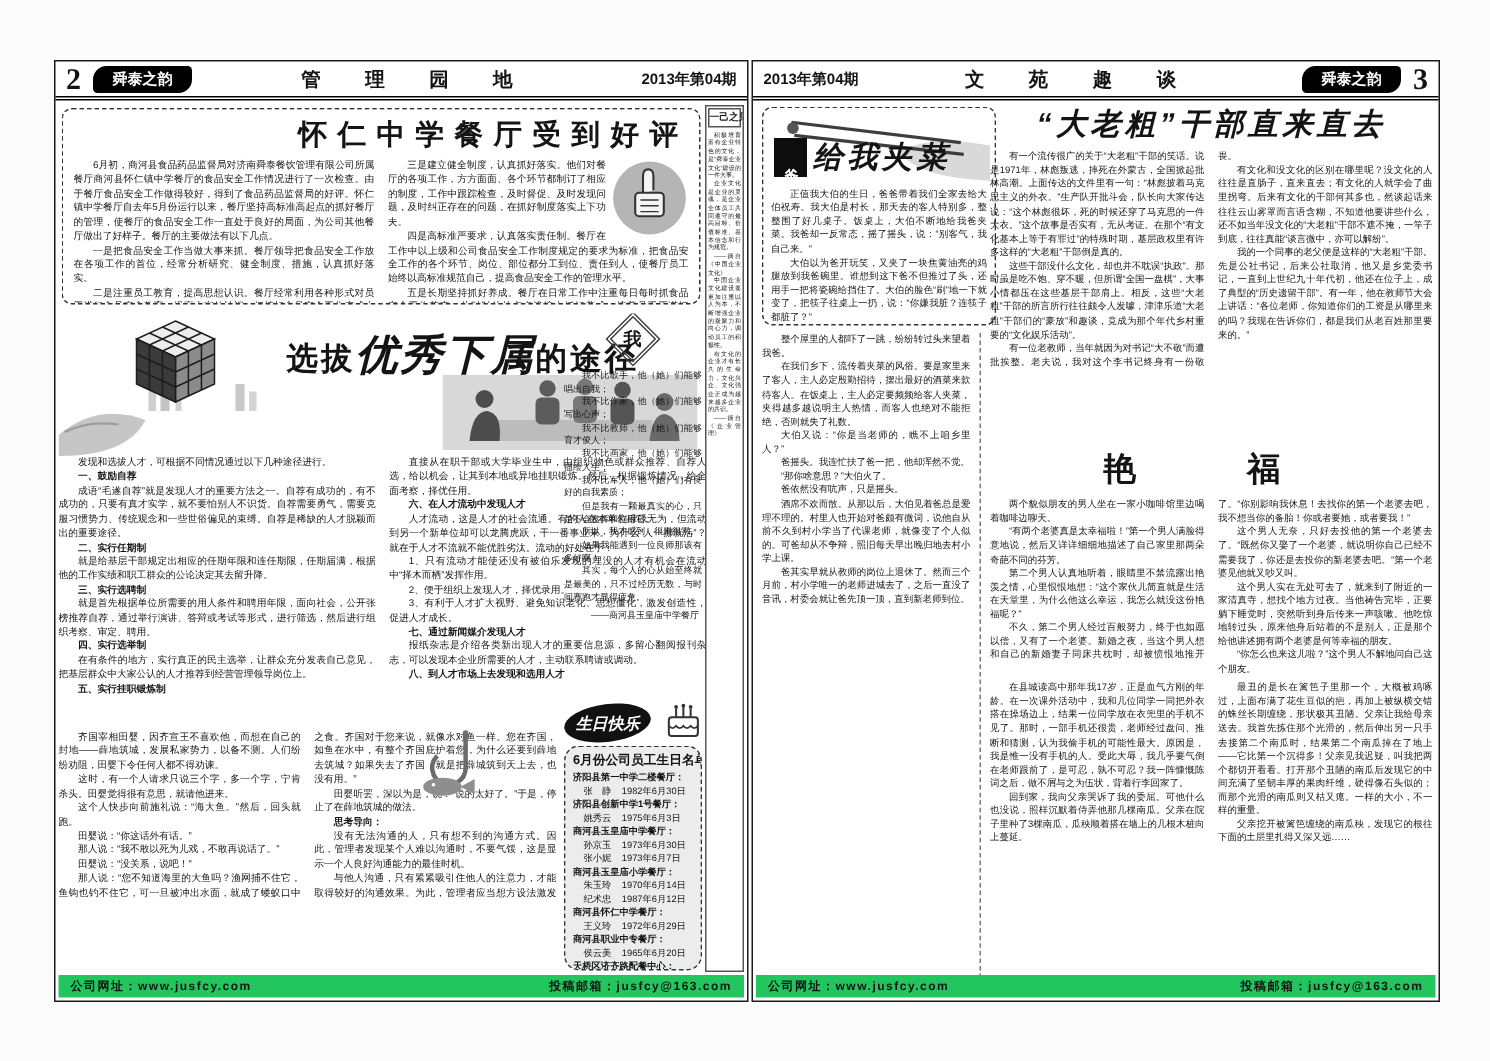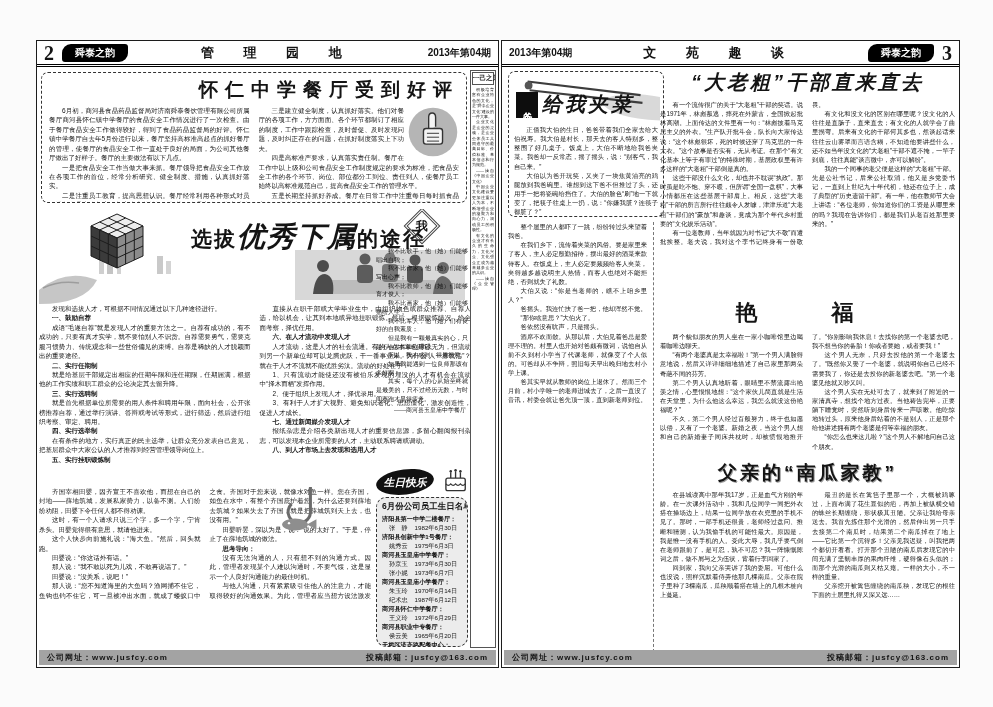--- a/index.html
+++ b/index.html
@@ -40,21 +40,21 @@
 .sig{font-size:6px;text-align:right;margin-top:3px;padding-right:2px;}
 .bday{position:absolute;left:339px;top:424px;width:92px;height:186px;}
 .bday-banner{display:flex;align-items:center;gap:3px;justify-content:center;height:32px;}
 .bday-box{border:1px dashed #333;border-radius:10px;background:#ececec;height:150px;padding:3px 5px;overflow:hidden;}
 .bday-title{font-size:8.5px;font-weight:bold;text-align:center;margin-bottom:2px;white-space:nowrap;}
 .bday-group{font-size:6.2px;font-weight:bold;line-height:1.45;}
 .bday-person{font-size:6.2px;line-height:1.45;display:flex;padding-left:7px;gap:7px;}
 .strip{position:absolute;right:2px;top:29px;bottom:19px;width:26px;border:1px solid #555;padding:1px;overflow:hidden;}
 .strip-title{font-size:6.5px;font-weight:bold;text-align:center;border:1px solid #555;margin-bottom:2px;padding:1px 0;white-space:nowrap;}
 .strip .para{font-size:4px;line-height:1.35;text-indent:1em;}
-.foot{position:absolute;left:2px;right:2px;bottom:2px;height:15px;background:#a3a3a3;display:flex;align-items:center;justify-content:space-between;padding:0 8px;font-size:8px;font-weight:bold;letter-spacing:1px;}
+.foot{position:absolute;left:2px;right:2px;bottom:2px;height:15px;background:#22c55e;display:flex;align-items:center;justify-content:space-between;padding:0 8px;font-size:8px;font-weight:bold;letter-spacing:1px;}
 
 .jiacai-box{position:absolute;left:6px;top:30px;width:156px;height:146px;border:1px dashed #333;border-radius:7px;padding:3px 5px;overflow:hidden;}
 .jc-art{position:relative;height:50px;}
 .jc-titlerow{position:absolute;left:2px;top:16px;display:flex;align-items:flex-end;gap:4px;}
 .seal{width:22px;height:26px;background:#0d0d0d;color:#fff;font-size:9px;font-weight:bold;line-height:1.25;display:flex;align-items:center;justify-content:center;text-align:center;writing-mode:vertical-rl;}
 .jc-script{font-size:20px;font-weight:900;font-style:italic;letter-spacing:3px;white-space:nowrap;}
 .jiacai-cont{position:absolute;left:6px;top:181px;width:146px;height:430px;padding-right:6px;border-right:1px dashed #777;overflow:hidden;}
 .jiacai-cont .para,.jiacai-box .para{font-size:6.3px;}
 .rmain{position:absolute;left:158px;top:28px;right:4px;bottom:20px;overflow:hidden;}
 .dalao-title{text-align:center;font-size:20px;font-weight:900;font-style:italic;letter-spacing:3px;white-space:nowrap;margin-bottom:4px;}
@@ -335,21 +335,20 @@
             <p class="para">两个貌似朋友的男人坐在一家小咖啡馆里边喝着咖啡边聊天。</p>
             <p class="para">“有两个老婆真是太幸福啦！”第一个男人满脸得意地说，然后又详详细细地描述了自己家里那两朵奇葩不同的芬芳。</p>
             <p class="para">第二个男人认真地听着，眼睛里不禁流露出艳羡之情，心里恨恨地想：“这个家伙儿简直就是生活在天堂里，为什么他这么幸运，我怎么就没这份艳福呢？”</p>
             <p class="para">不久，第二个男人经过百般努力，终于也如愿以偿，又有了一个老婆。新婚之夜，当这个男人想和自己的新婚妻子同床共枕时，却被愤恨地推开了。“你别影响我休息！去找你的第一个老婆去吧，我不想当你的备胎！你或者要她，或者要我！”</p>
             <p class="para">这个男人无奈，只好去投他的第一个老婆去了。“既然你又娶了一个老婆，就说明你自己已经不需要我了，你还是去投你的新老婆去吧。”第一个老婆见他就又吵又叫。</p>
             <p class="para">这个男人实在无处可去了，就来到了附近的一家清真寺，想找个地方过夜。当他祷告完毕，正要躺下睡觉时，突然听到身后传来一声咳嗽。他吃惊地转过头，原来他身后站着的不是别人，正是那个给他讲述拥有两个老婆是何等幸福的朋友。</p>
             <p class="para">“你怎么也来这儿啦？”这个男人不解地问自己这个朋友。</p>
           </div>
       </article>
       <article>
-        <h1 class="pump-title">父亲的“南瓜家教”</h1>
         <div class="pump-body cols2">
             <p class="para">在县城读高中那年我17岁，正是血气方刚的年龄。在一次课外活动中，我和几位同学一同把外衣搭在操场边上，结果一位同学放在衣兜里的手机不见了。那时，一部手机还很贵，老师经过盘问、推断和猜测，认为我偷手机的可能性最大。原因是，我是惟一没有手机的人。受此大辱，我几乎要气倒在老师跟前了，是可忍，孰不可忍？我一阵慷慨陈词之后，做不屑与之为伍状，背着行李回家了。</p>
             <p class="para">回到家，我向父亲哭诉了我的委屈。可他什么也没说，照样沉默着侍弄他那几棵南瓜。父亲在院子里种了3棵南瓜，瓜秧顺着搭在墙上的几根木桩向上蔓延。</p>
             <p class="para">最丑的是长在篱笆子里那一个，大概被鸡啄过，上面布满了花生豆似的疤，再加上被纵横交错的蛛丝长期缠绕，形状极其丑陋。父亲让我给母亲送去。我首先拣住那个光滑的，然后伸出另一只手去接第二个南瓜时，结果第二个南瓜掉在了地上——它比第一个沉得多！父亲见我迟疑，叫我把两个都切开看看。打开那个丑陋的南瓜后发现它的中间充满了坚韧丰厚的果肉纤维，硬得像石头似的；而那个光滑的南瓜则又枯又瘪。一样的大小，不一样的重量。</p>
             <p class="para">父亲挖开被篱笆缠绕的南瓜秧，发现它的根往下面的土层里扎得又深又远……</p>
           </div>
       </article>
     </div>
 
     <footer class="foot">

